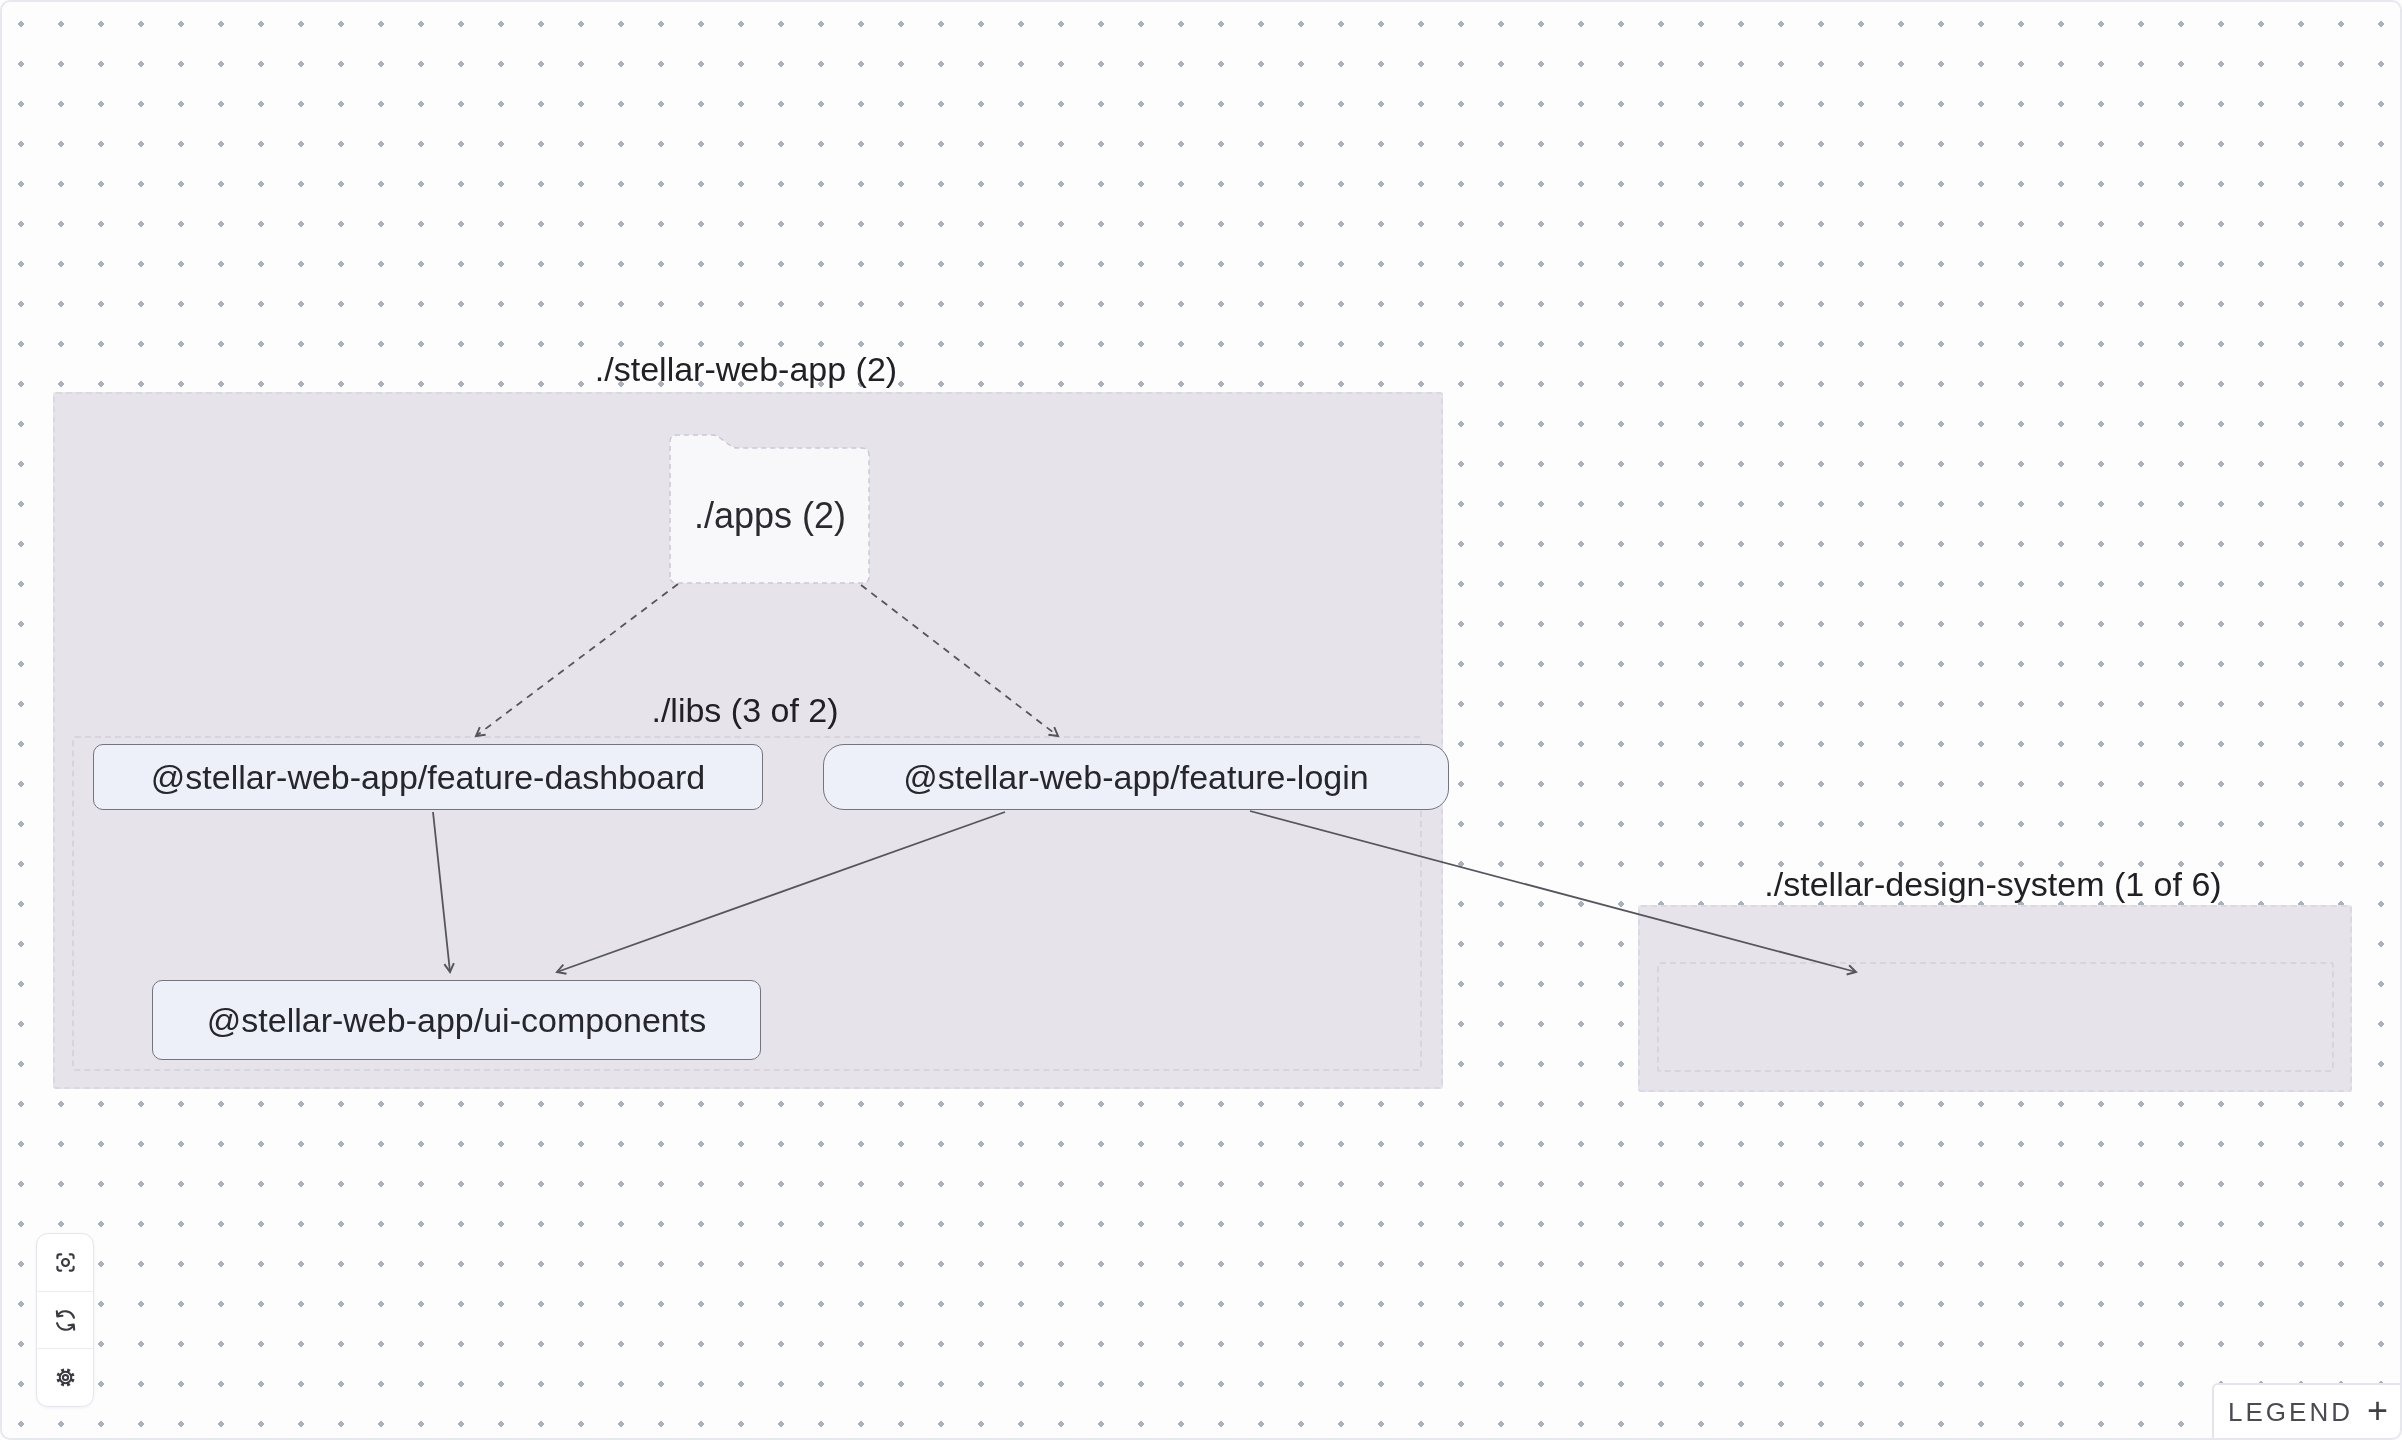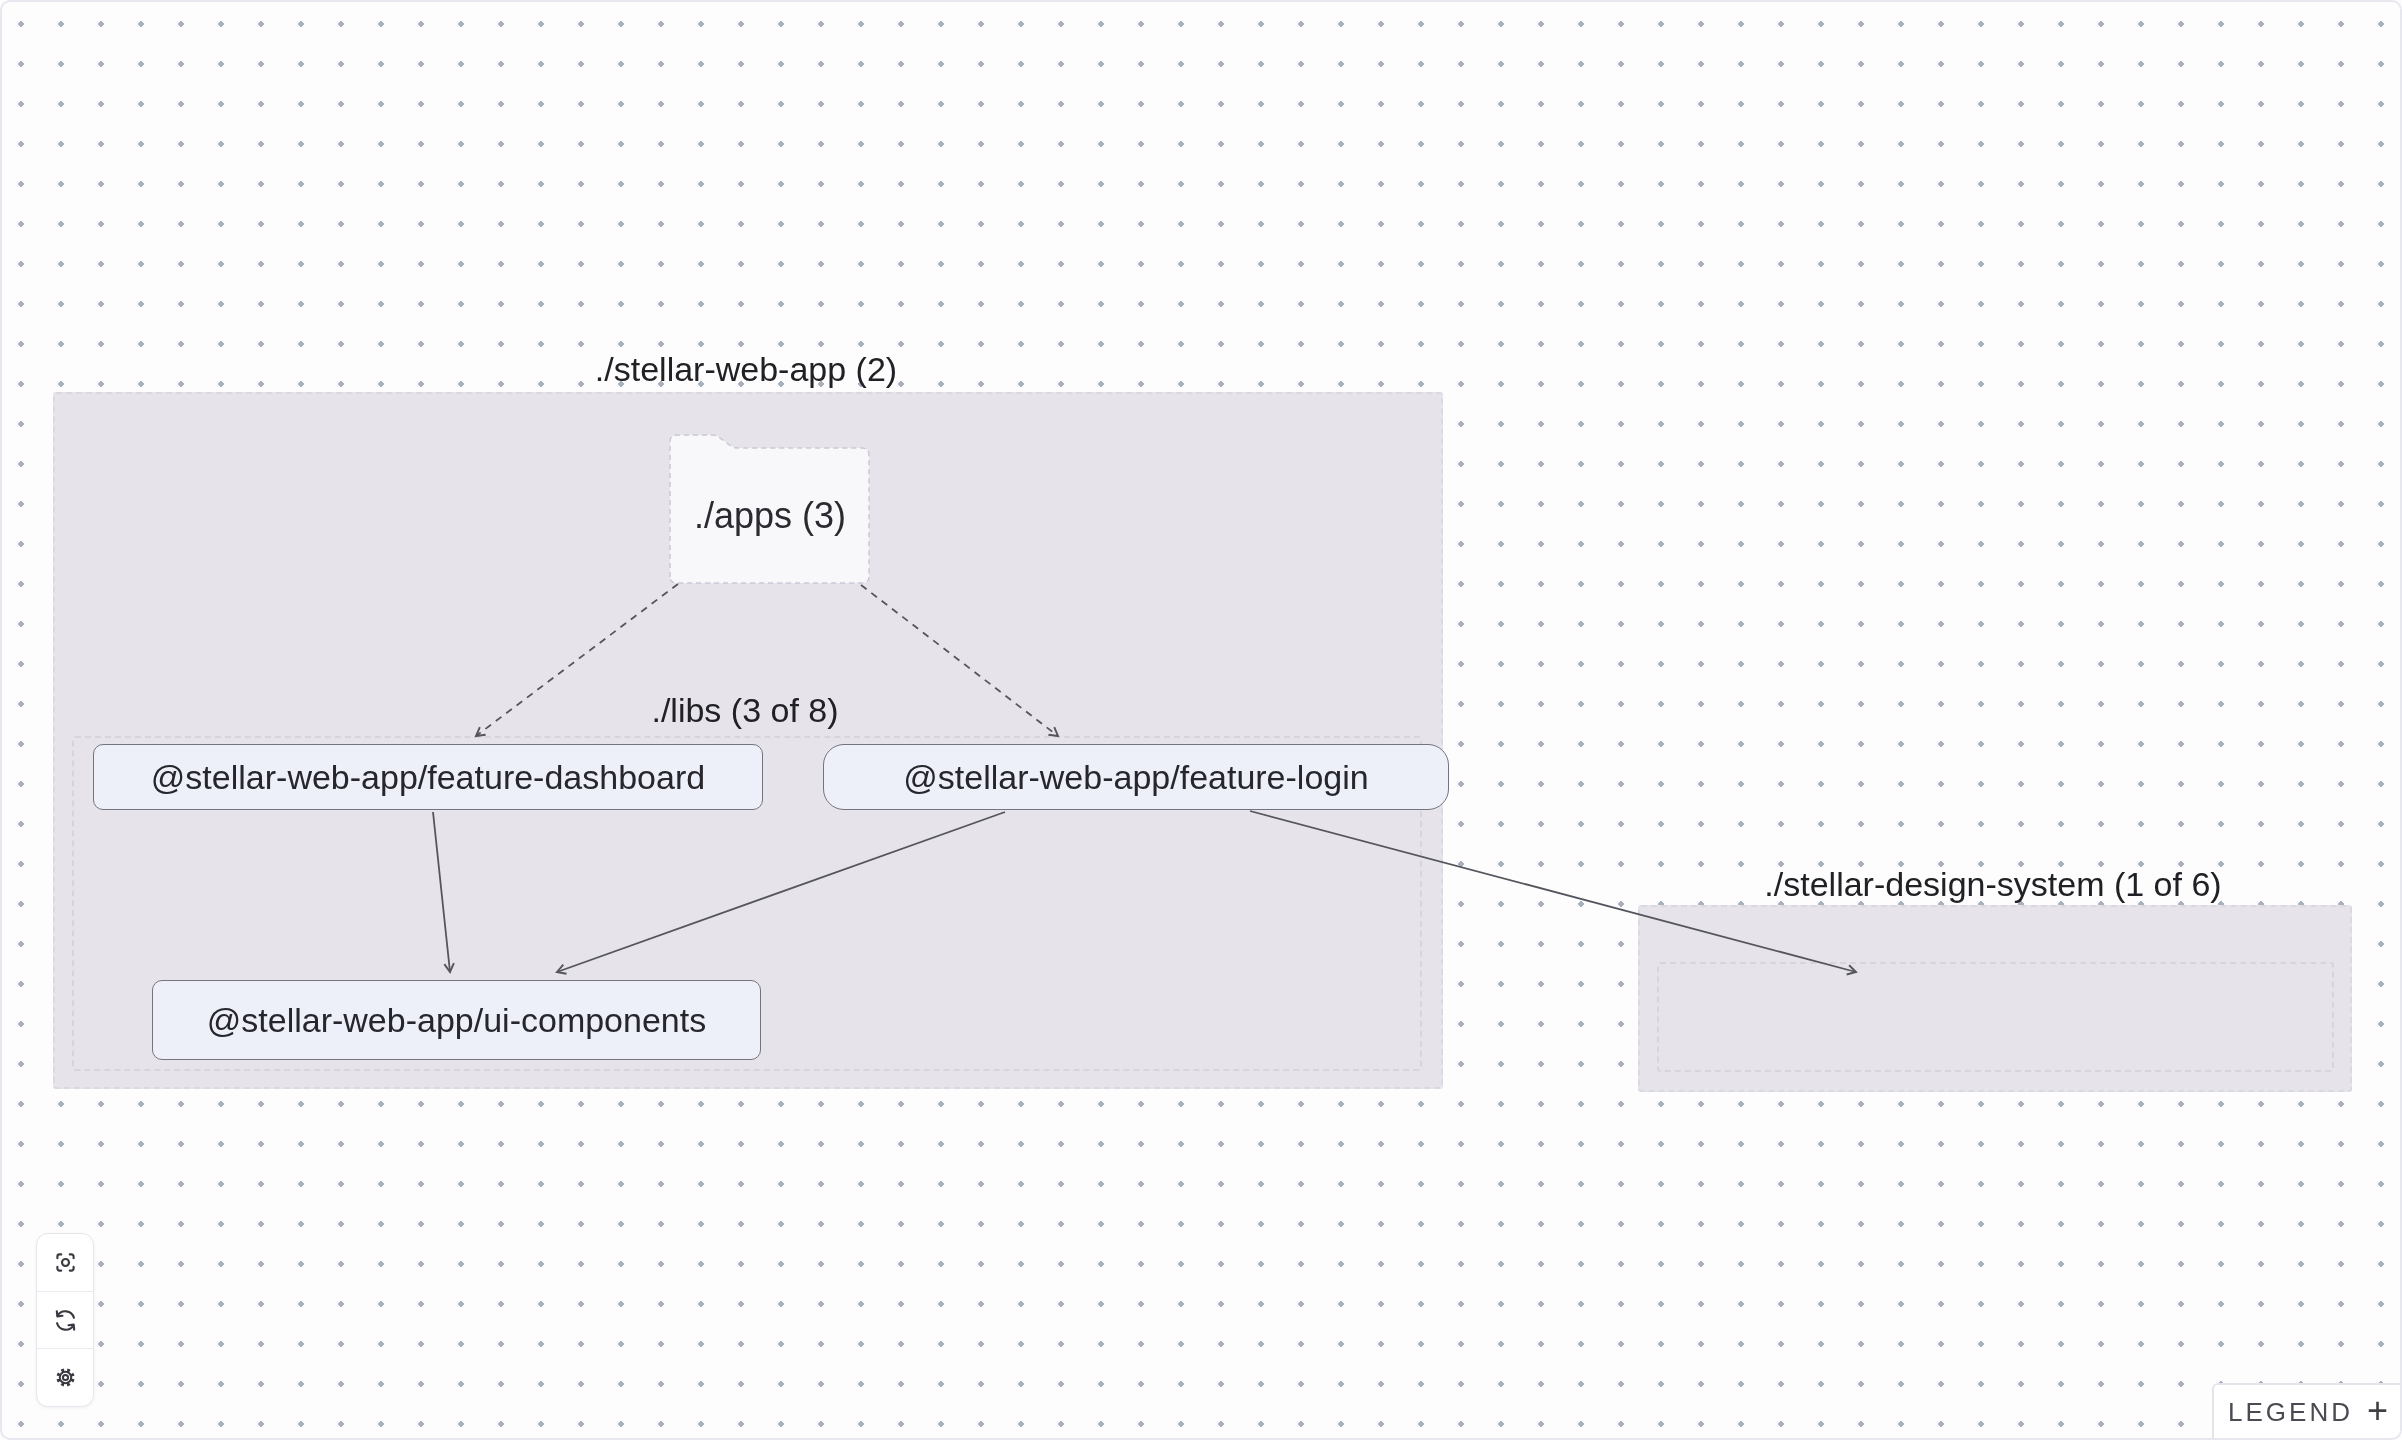--- a/index.html
+++ b/index.html
@@ -116,27 +116,27 @@
       </marker>
     </defs>
     <line class="edge dashed" x1="678" y1="584" x2="476" y2="736" marker-end="url(#arrow)"></line>
     <line class="edge dashed" x1="861" y1="585" x2="1058" y2="736" marker-end="url(#arrow)"></line>
     <line class="edge" x1="433" y1="812" x2="450" y2="972" marker-end="url(#arrow)"></line>
     <line class="edge" x1="1005" y1="812" x2="557" y2="972" marker-end="url(#arrow)"></line>
     <line class="edge" x1="1250" y1="811" x2="1856" y2="972" marker-end="url(#arrow)"></line>
   </svg>
 
   <div class="glabel" style="left:53px;top:348px;width:1386px;height:42px;">./stellar-web-app (2)</div>
-  <div class="glabel" style="left:72px;top:690px;width:1346px;height:40px;">./libs (3 of 8)</div>
+  <div class="glabel" style="left:72px;top:690px;width:1346px;height:40px;">./libs (3 of 2)</div>
   <div class="glabel" style="left:1638px;top:864px;width:710px;height:40px;">./stellar-design-system (1 of 6)</div>
 
   <svg id="folder" viewBox="0 0 202 152">
     <path d="M1 144 V9 Q1 2 8 2 H44 Q48 2 51 5 L62 13 Q65 15 69 15 H193 Q200 15 200 22 V144 Q200 150 193 150 H8 Q1 150 1 144 Z" fill="#f8f7fa" stroke="#cbc7d6" stroke-width="1.5" stroke-dasharray="5 4"></path>
   </svg>
-  <div id="folder-label">./apps (3)</div>
+  <div id="folder-label">./apps (2)</div>
 
   <div class="node" style="left:93px;top:744px;width:670px;height:66px;">@stellar-web-app/feature-dashboard</div>
   <div class="node" style="left:823px;top:744px;width:626px;height:66px;border-radius:21px;">@stellar-web-app/feature-login</div>
   <div class="node" style="left:152px;top:980px;width:609px;height:80px;">@stellar-web-app/ui-components</div>
 
   <div id="toolbar">
     <button class="tbtn">
       <svg viewBox="0 0 24 24" fill="none" stroke="#3a3a42" stroke-width="1.9" stroke-linecap="round">
         <circle cx="12" cy="12" r="3.1"></circle>
         <path d="M4.8 8.2V6.6a1.8 1.8 0 0 1 1.8-1.8h1.6"></path>

